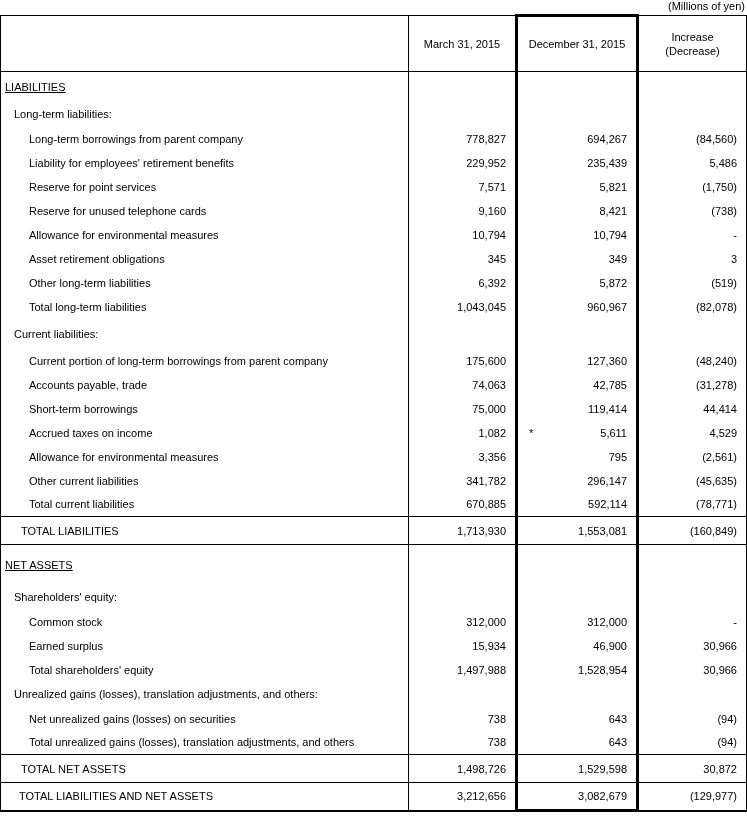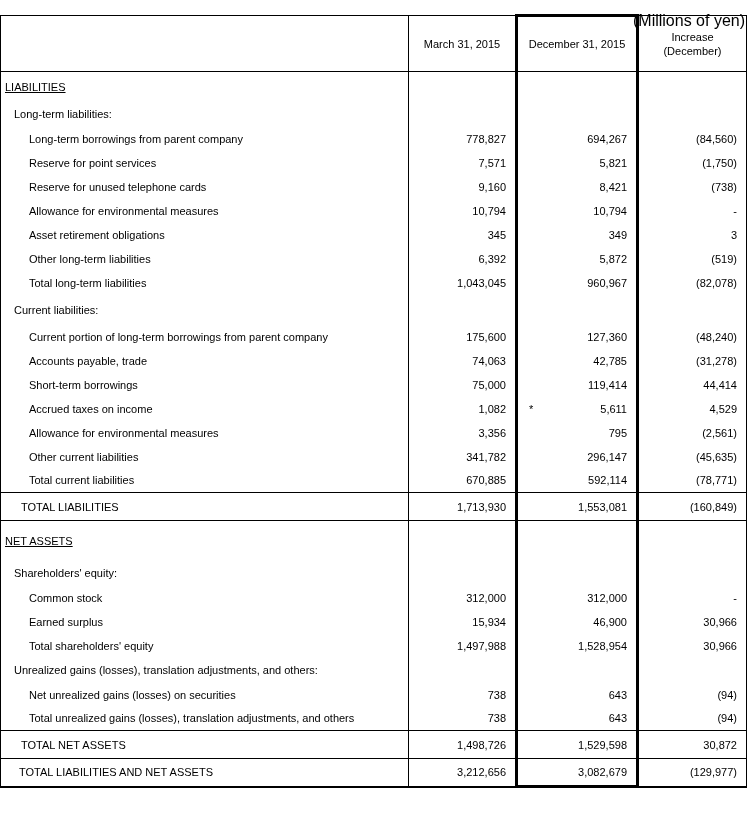--- a/index.html
+++ b/index.html
@@ -6,23 +6,23 @@
   html, body {
     width: 747px; height: 834px;
     background: #ffffff;
     font-family: "Liberation Sans", "DejaVu Sans", sans-serif;
     color: #000;
     overflow: hidden;
     position: relative;
   }
   .units-note {
     position: absolute;
-    top: 14px; right: 2px;
+    top: 0; right: 2px;
     height: 14px; line-height: 13px;
-    font-size: 16px;
+    font-size: 11px;
     text-align: right;
   }
   table.fin {
     position: absolute;
     top: 14px; left: 0;
     width: 746px;
     border-collapse: collapse;
     table-layout: fixed;
     border: 1px solid #000;
     border-bottom: 2px solid #000;
@@ -81,21 +81,21 @@
     <col style="width:121px">
     <col style="width:109px">
   </colgroup>
   <thead>
     <tr class="header">
       <th class="c1"></th>
       <th class="c2">March 31, 2015</th>
       <th class="c3">December 31, 2015</th>
       <th class="c4">
         <div class="hline">Increase</div>
-        <div class="hline">(December)</div>
+        <div class="hline">(Decrease)</div>
       </th>
     </tr>
   </thead>
   <tbody>
       <tr class="section">
         <td class="label c1"><span>LIABILITIES</span></td>
         <td class="c2 num"><span></span></td>
         <td class="c3 num"><span></span></td>
         <td class="c4 num"><span></span></td>
       </tr>
@@ -105,20 +105,26 @@
         <td class="c3 num"><span></span></td>
         <td class="c4 num"><span></span></td>
       </tr>
       <tr class="item">
         <td class="label c1"><span>Long-term borrowings from parent company</span></td>
         <td class="c2 num"><span>778,827</span></td>
         <td class="c3 num"><span>694,267</span></td>
         <td class="c4 num"><span>(84,560)</span></td>
       </tr>
       <tr class="item">
+        <td class="label c1"><span>Liability for employees' retirement benefits</span></td>
+        <td class="c2 num"><span>229,952</span></td>
+        <td class="c3 num"><span>235,439</span></td>
+        <td class="c4 num"><span>5,486</span></td>
+      </tr>
+      <tr class="item">
         <td class="label c1"><span>Reserve for point services</span></td>
         <td class="c2 num"><span>7,571</span></td>
         <td class="c3 num"><span>5,821</span></td>
         <td class="c4 num"><span>(1,750)</span></td>
       </tr>
       <tr class="item">
         <td class="label c1"><span>Reserve for unused telephone cards</span></td>
         <td class="c2 num"><span>9,160</span></td>
         <td class="c3 num"><span>8,421</span></td>
         <td class="c4 num"><span>(738)</span></td>

